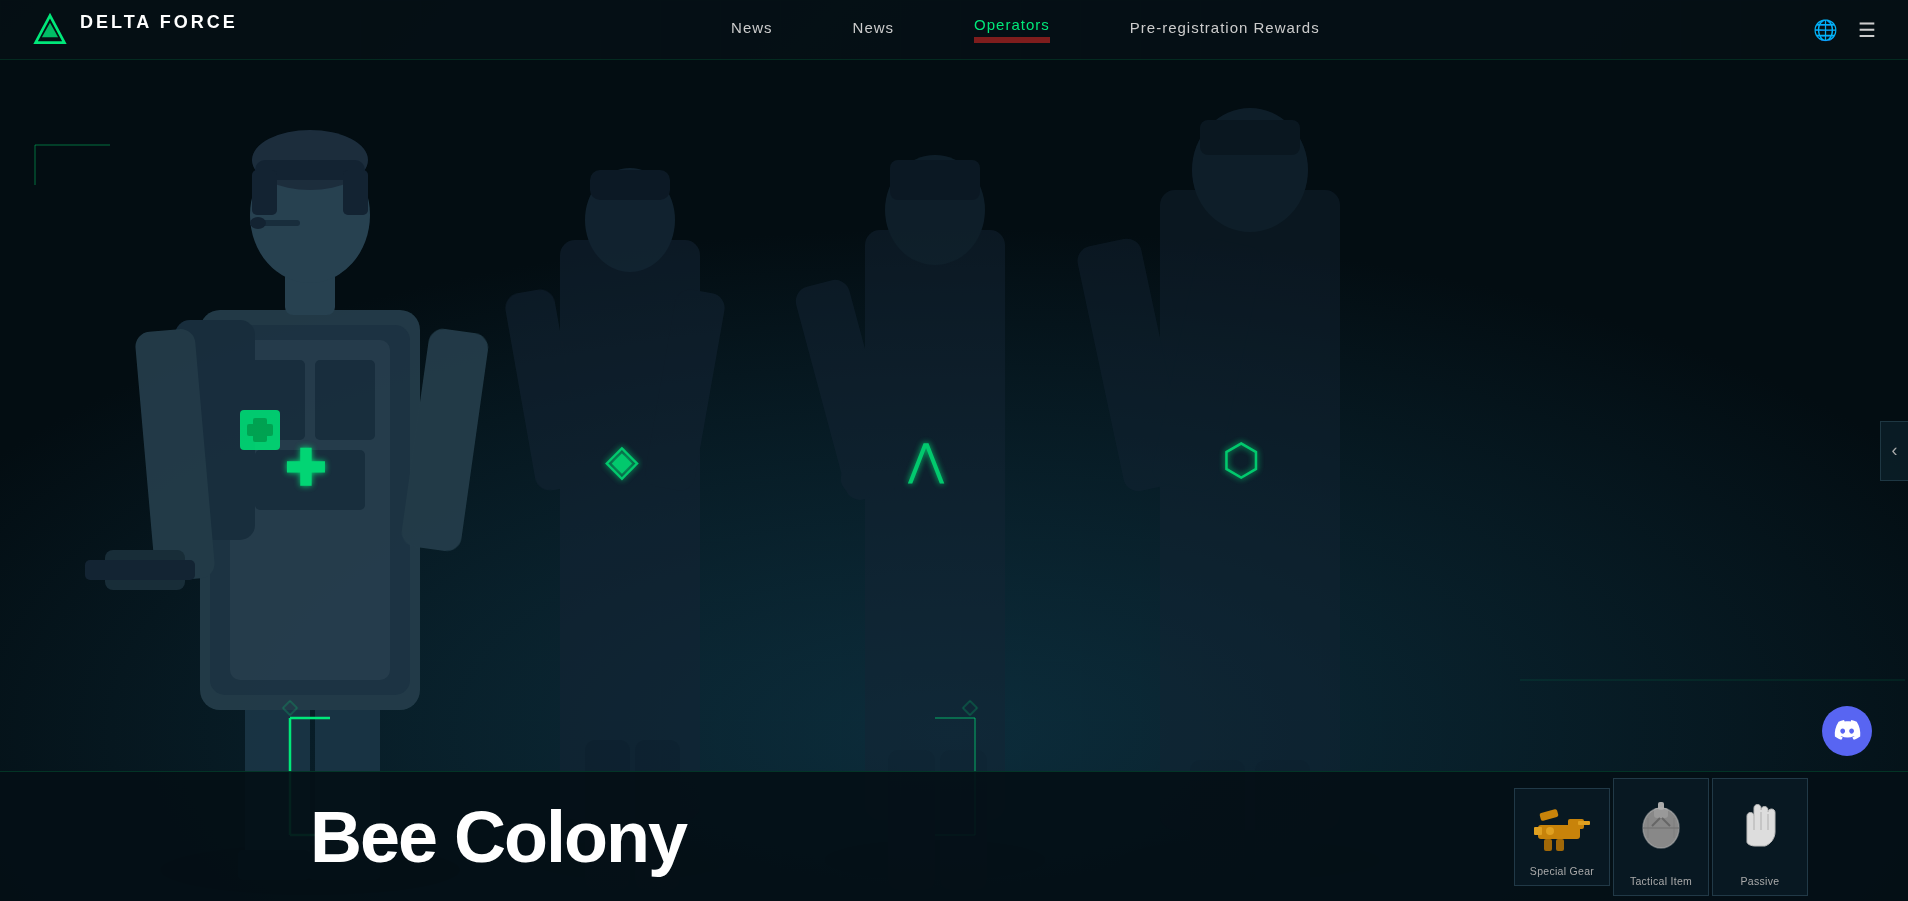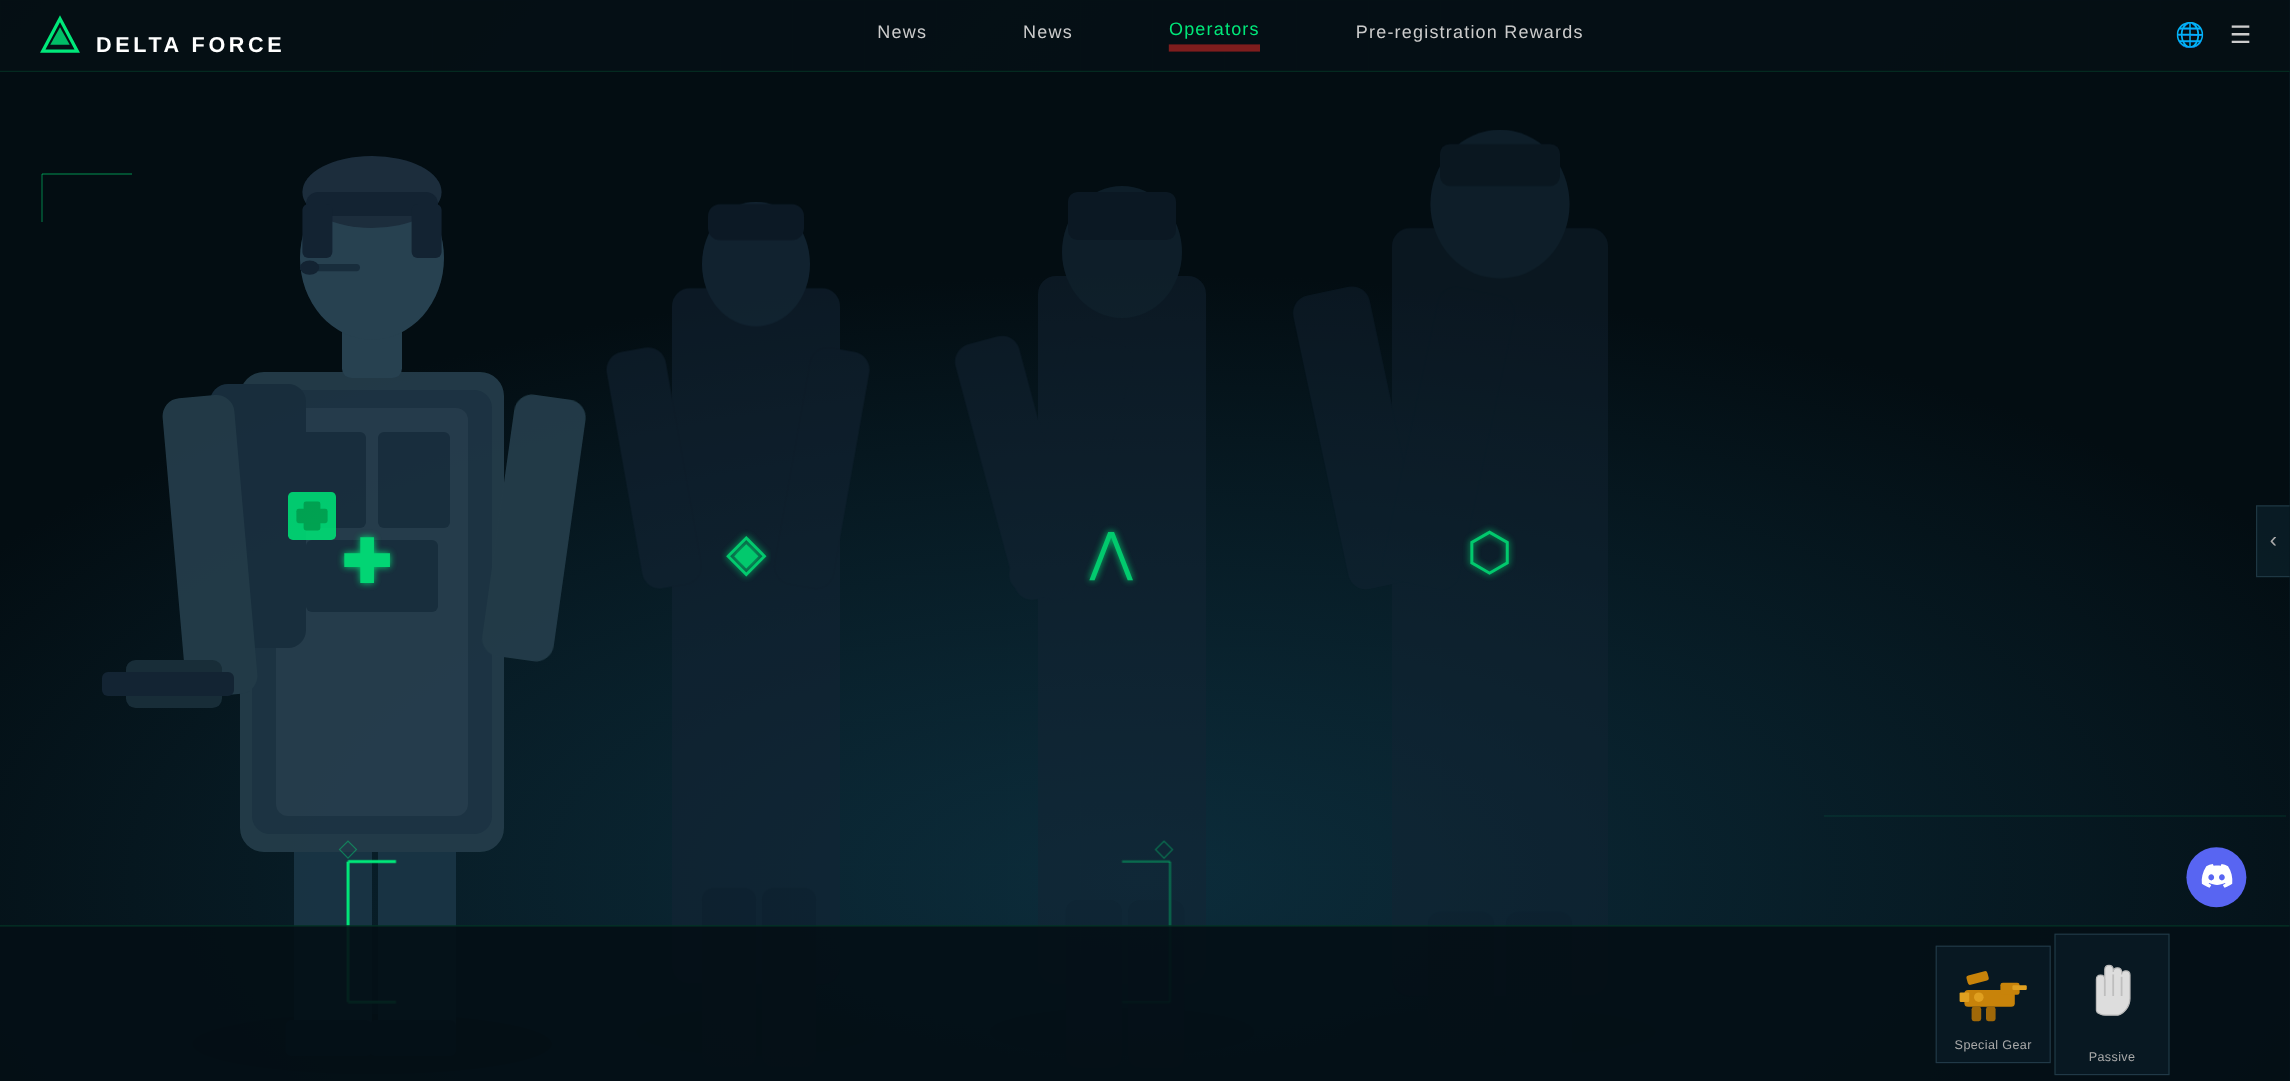--- a/index.html
+++ b/index.html
@@ -21,21 +21,21 @@
       display: flex;
       align-items: center;
       justify-content: space-between;
       padding: 0 32px;
       z-index: 100;
       border-bottom: 1px solid rgba(0,200,100,0.15);
     }
 
     .navbar-left {
       display: flex;
-      align-items: flex-end;
+      align-items: flex-start;
       gap: 12px;
     }
 
     .logo-icon {
       width: 36px;
       height: 36px;
     }
 
     .logo-text {
       color: #ffffff;
@@ -289,20 +289,21 @@
   <div class="discord-btn" style="position:absolute;right:36px;bottom:145px;width:50px;height:50px;background:#5865F2;border-radius:50%;display:flex;align-items:center;justify-content:center;cursor:pointer;z-index:50;">
     <svg width="28" height="22" viewBox="0 0 28 22" fill="white">
       <path d="M23.7,1.8C22.0,1.0,20.2,0.4,18.3,0.1c-0.2,0.4-0.5,0.9-0.6,1.3c-2.0-0.3-4.0-0.3-6.0,0C11.5,1.0,11.2,0.5,11.0,0.1C9.1,0.4,7.3,1.0,5.6,1.8C2.3,6.8,1.4,11.7,1.9,16.5c2.2,1.6,4.3,2.6,6.4,3.2c0.5-0.7,1.0-1.5,1.4-2.3c-0.8-0.3-1.5-0.7-2.2-1.1c0.2-0.1,0.3-0.2,0.5-0.4c4.3,2.0,8.9,2.0,13.1,0c0.2,0.1,0.3,0.2,0.5,0.4c-0.7,0.4-1.5,0.8-2.2,1.1c0.4,0.8,0.9,1.6,1.4,2.3c2.1-0.6,4.2-1.6,6.4-3.2C27.7,11.0,26.5,6.1,23.7,1.8z M9.7,13.7c-1.3,0-2.4-1.2-2.4-2.6s1.0-2.6,2.4-2.6s2.4,1.2,2.4,2.6S11.1,13.7,9.7,13.7z M18.6,13.7c-1.3,0-2.4-1.2-2.4-2.6s1.0-2.6,2.4-2.6s2.4,1.2,2.4,2.6S19.9,13.7,18.6,13.7z"></path>
     </svg>
   </div>
 </div>
 
 <div style="position:absolute;bottom:0;left:0;right:0;height:130px;background:rgba(4,15,22,0.92);display:flex;align-items:center;border-top:1px solid rgba(0,200,100,0.2);z-index:30;">
 
   <div style="flex:1;padding-left:310px;display:flex;align-items:center;">
+    <div style="font-size:72px;font-weight:900;color:#ffffff;letter-spacing:-2px;line-height:1;">Bee Colony</div>
   </div>
 
   <div style="display:flex;align-items:center;gap:3px;padding-right:100px;">
 
     <div style="width:96px;height:98px;background:rgba(8,25,35,0.95);border:1px solid rgba(80,120,140,0.35);display:flex;flex-direction:column;align-items:center;justify-content:space-between;padding:8px 4px;cursor:pointer;">
       <div style="width:72px;height:72px;display:flex;align-items:center;justify-content:center;">
         <svg width="64" height="56" viewBox="0 0 64 56">
 
           <rect x="8" y="22" width="42" height="14" rx="3" fill="#c8830a"></rect>
           <rect x="38" y="16" width="16" height="10" rx="2" fill="#c8830a"></rect>
@@ -310,20 +311,38 @@
           <rect x="26" y="36" width="8" height="12" rx="2" fill="#a06808"></rect>
           <rect x="4" y="24" width="8" height="8" rx="1" fill="#e0a020"></rect>
           <rect x="48" y="18" width="12" height="4" rx="1" fill="#e0a020"></rect>
           <circle cx="20" cy="28" r="4" fill="#e0a020"></circle>
           <rect x="10" y="8" width="18" height="8" rx="2" fill="#c8830a" transform="rotate(-15 19 12)"></rect>
         </svg>
       </div>
       <div style="font-size:10.5px;color:#aaa;text-align:center;letter-spacing:0.3px;">Special Gear</div>
     </div>
 
+    <div style="width:96px;height:118px;background:rgba(8,25,35,0.95);border:1px solid rgba(80,120,140,0.35);display:flex;flex-direction:column;align-items:center;justify-content:space-between;padding:8px 4px;cursor:pointer;">
+      <div style="width:72px;height:72px;display:flex;align-items:center;justify-content:center;">
+        <svg width="58" height="58" viewBox="0 0 58 58">
+
+          <ellipse cx="29" cy="34" rx="18" ry="20" fill="#888"></ellipse>
+          <rect x="22" y="14" width="14" height="10" rx="3" fill="#999"></rect>
+          <rect x="26" y="8" width="6" height="8" rx="2" fill="#aaa"></rect>
+          <line x1="28" y1="24" x2="20" y2="32" stroke="#666" stroke-width="2"></line>
+          <line x1="30" y1="24" x2="38" y2="32" stroke="#666" stroke-width="2"></line>
+          <ellipse cx="29" cy="34" rx="18" ry="20" fill="none" stroke="#bbb" stroke-width="1.5" opacity="0.5"></ellipse>
+
+          <line x1="11" y1="34" x2="47" y2="34" stroke="#777" stroke-width="1.5"></line>
+          <line x1="16" y1="24" x2="16" y2="44" stroke="#777" stroke-width="1" opacity="0.5"></line>
+          <line x1="42" y1="24" x2="42" y2="44" stroke="#777" stroke-width="1" opacity="0.5"></line>
+        </svg>
+      </div>
+      <div style="font-size:10.5px;color:#aaa;text-align:center;letter-spacing:0.3px;">Tactical Item</div>
+    </div>
 
     <div style="width:96px;height:118px;background:rgba(8,25,35,0.95);border:1px solid rgba(80,120,140,0.35);display:flex;flex-direction:column;align-items:center;justify-content:space-between;padding:8px 4px;cursor:pointer;">
       <div style="width:72px;height:72px;display:flex;align-items:center;justify-content:center;">
         <svg width="62" height="58" viewBox="0 0 62 58">
 
           <path d="M18,48 L18,22 C18,20 19.5,18.5 21.5,18.5 C23.5,18.5 25,20 25,22 L25,14 C25,12 26.5,10.5 28.5,10.5 C30.5,10.5 32,12 32,14 L32,16 C32,14 33.5,12.5 35.5,12.5 C37.5,12.5 39,14 39,16 L39,18 C39,16.5 40.5,15 42.5,15 C44.5,15 46,16.5 46,18.5 L46,38 C46,44 42,50 36,52 L26,52 C22,52 18,50 18,48 Z" fill="#ddd" stroke="#bbb" stroke-width="1"></path>
           <line x1="25" y1="22" x2="25" y2="36" stroke="#aaa" stroke-width="1.5" opacity="0.6"></line>
           <line x1="32" y1="18" x2="32" y2="36" stroke="#aaa" stroke-width="1.5" opacity="0.6"></line>
           <line x1="39" y1="20" x2="39" y2="36" stroke="#aaa" stroke-width="1.5" opacity="0.6"></line>
         </svg>

